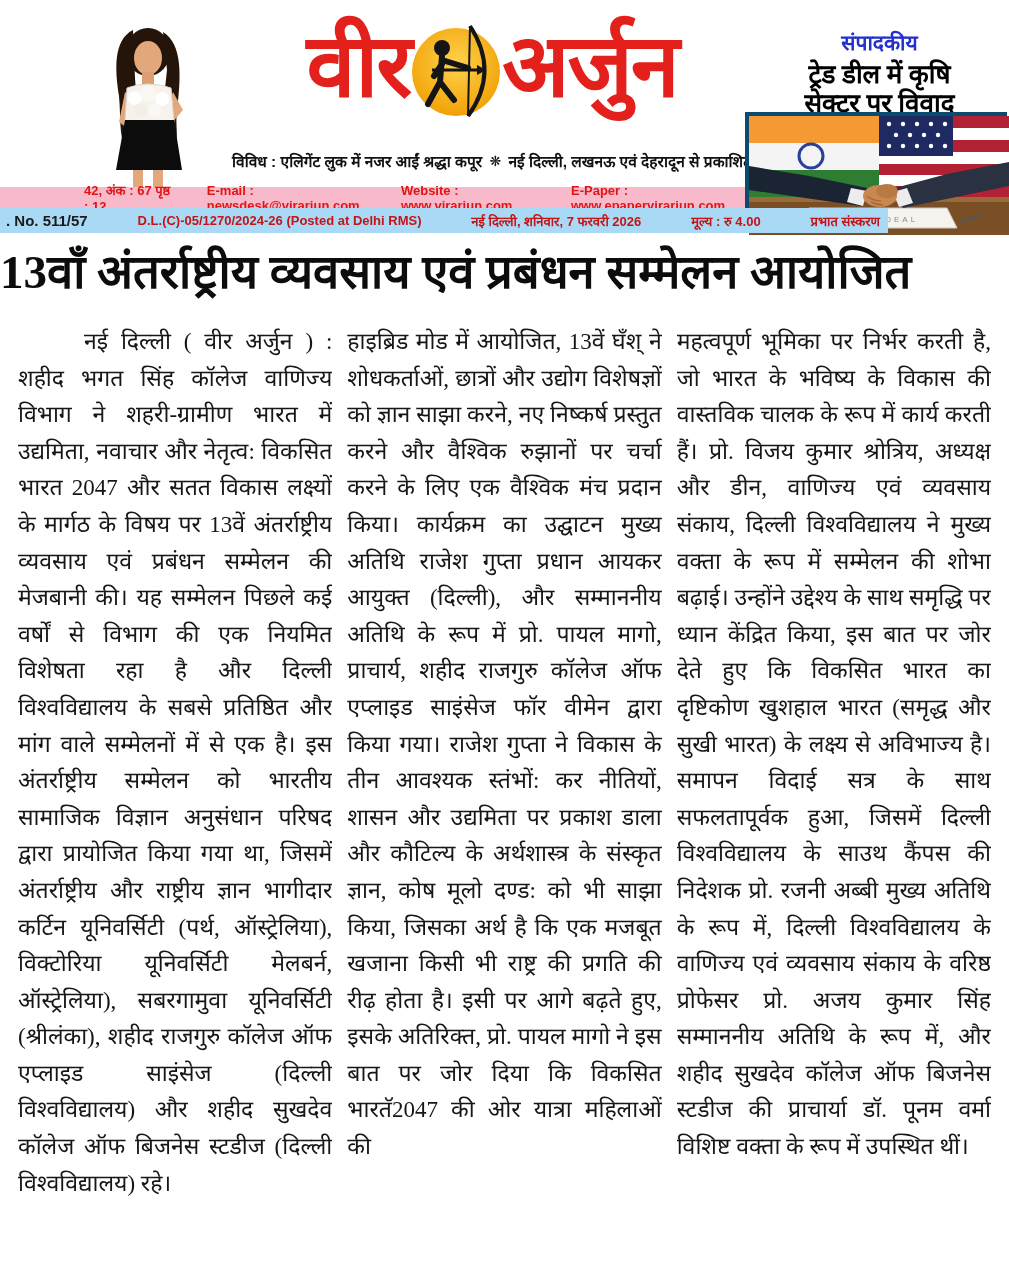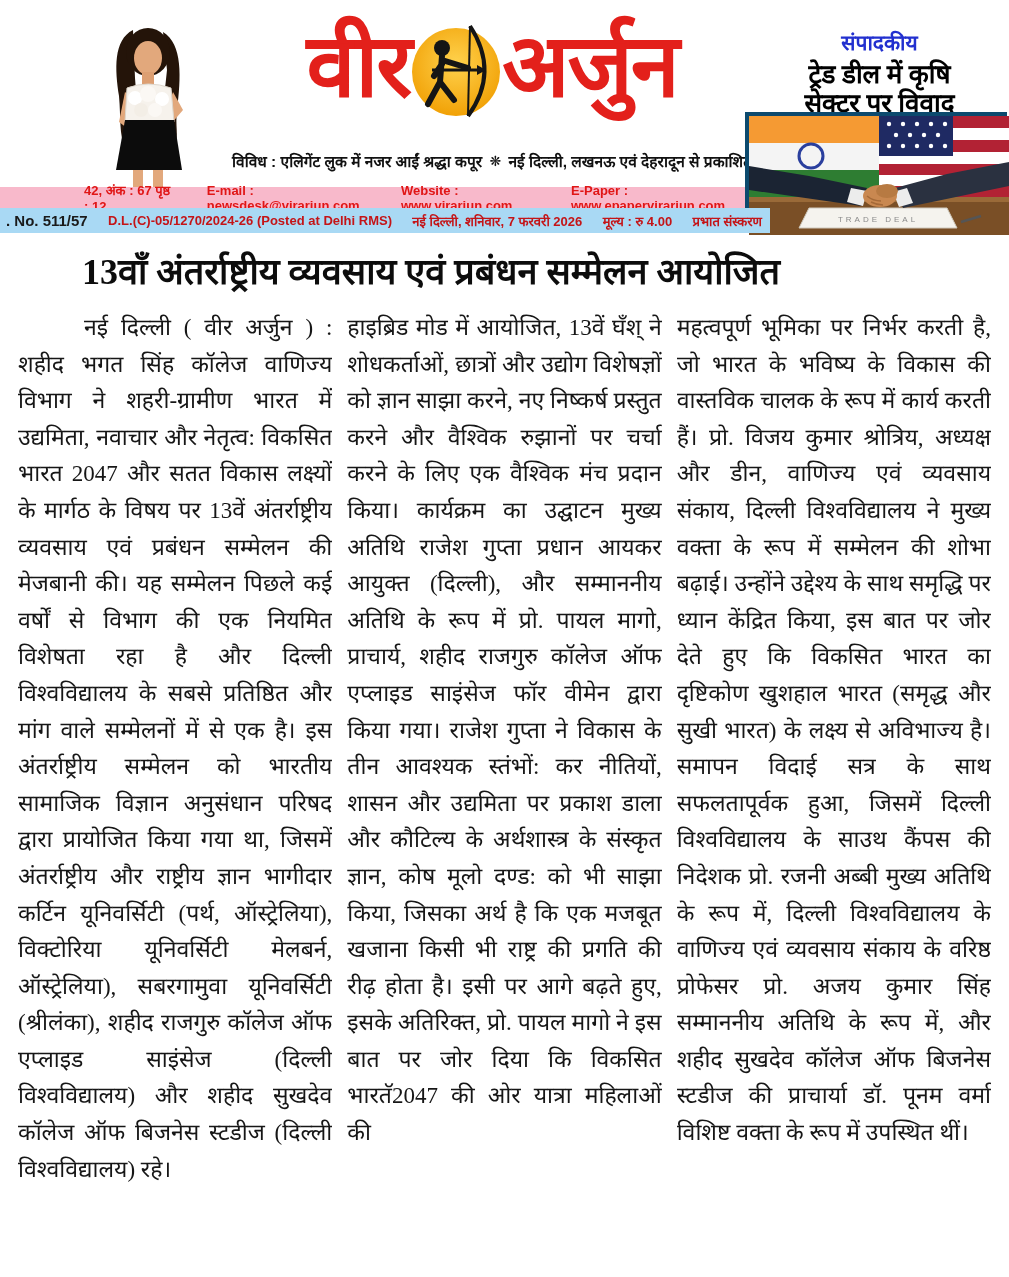--- a/index.html
+++ b/index.html
@@ -27,35 +27,35 @@
   .handshake-photo { position:absolute; left:745px; top:112px; width:262px; height:121px; border:4px solid #0c4a6e; }
 
   
   .info-bar {
     position:absolute; left:0; top:187px; width:745px; height:21px;
     background:#f8b9cb; display:flex; align-items:center; justify-content:space-between;
     padding:0 6px 0 84px;
     font-family:"Liberation Sans","DejaVu Sans",sans-serif; font-weight:bold; font-size:13px; color:#e01616;gap:35px;
   }
   .reg-bar {
-    position:absolute; left:0; top:208px; width:770px; height:25px;
+    position:absolute; left:0; top:208px; width:888px; height:25px;
     background:#a9d9f4; display:flex; align-items:center; justify-content:space-between;
     padding:0 8px 0 6px;
     font-family:"Liberation Sans","DejaVu Sans",sans-serif; font-weight:bold; font-size:13px; color:#c41417;
   }
   .reg-no { color:#1a1a1a; font-size:15px; }
 
   
   .article-headline {
     position:absolute; left:0; top:241px; width:862px; text-align:center;
     font-family:"Liberation Serif","DejaVu Serif",serif; font-weight:bold;
-    font-size:36px; line-height:62px; color:#0c0c0c; white-space:nowrap;
+    font-size:47px; line-height:62px; color:#0c0c0c; white-space:nowrap;
   }
   .article-body {
-    position:absolute; left:0; top:310px; width:1009px; height:953px;
+    position:absolute; left:0; top:324px; width:1009px; height:953px;
     display:flex; gap:15px; padding:0 18px;
   }
   .article-col {
     flex:1 1 0; text-align:justify;
     font-size:23px; line-height:36.6px; color:#161616;
     overflow:hidden;
   }
   .article-col.first p { text-indent:66px; }
 </style>
 </head>

